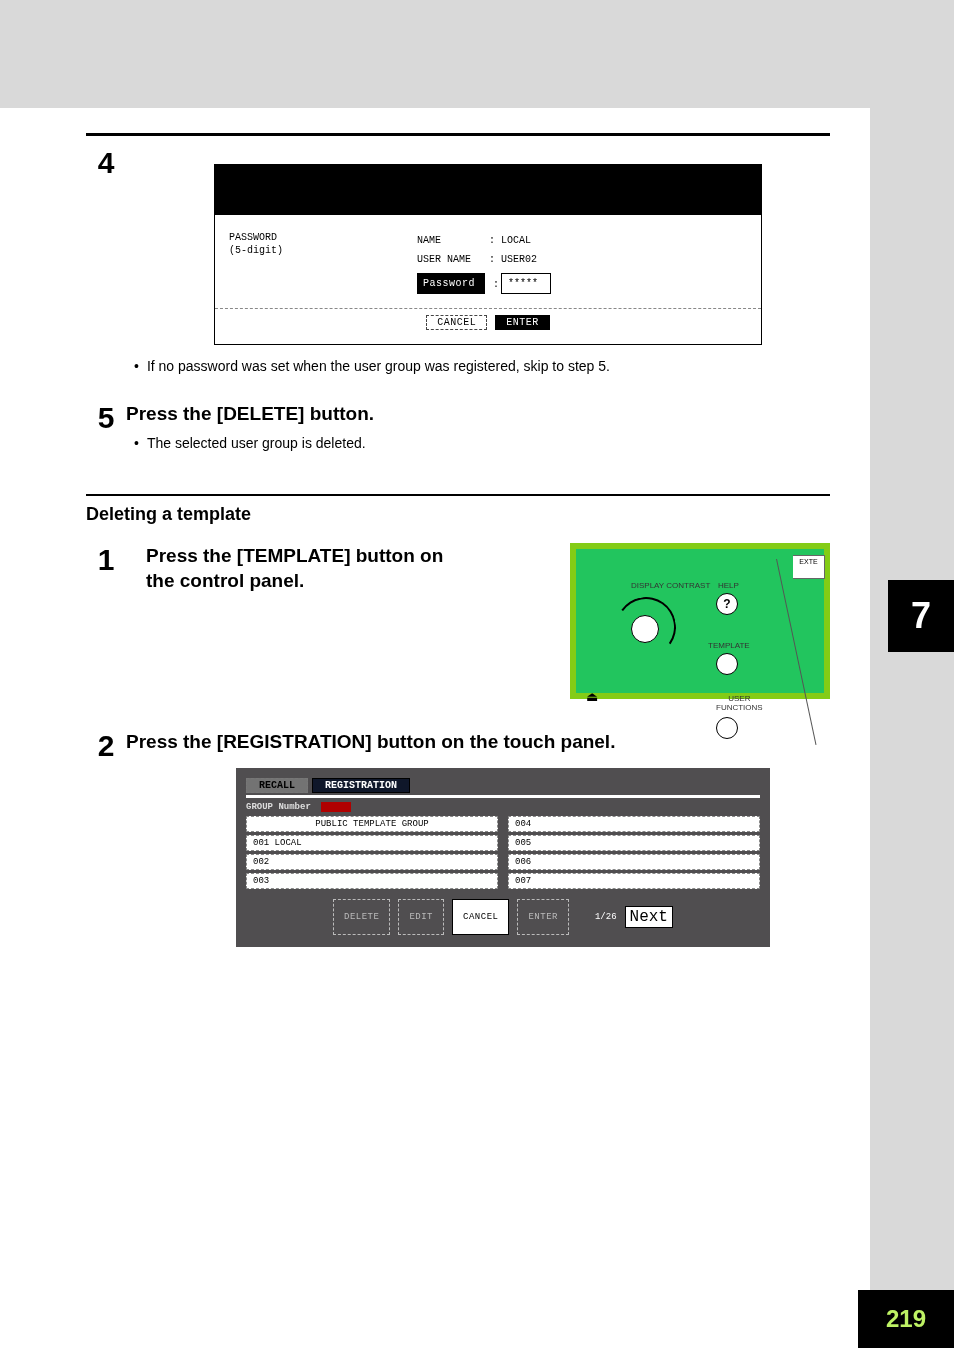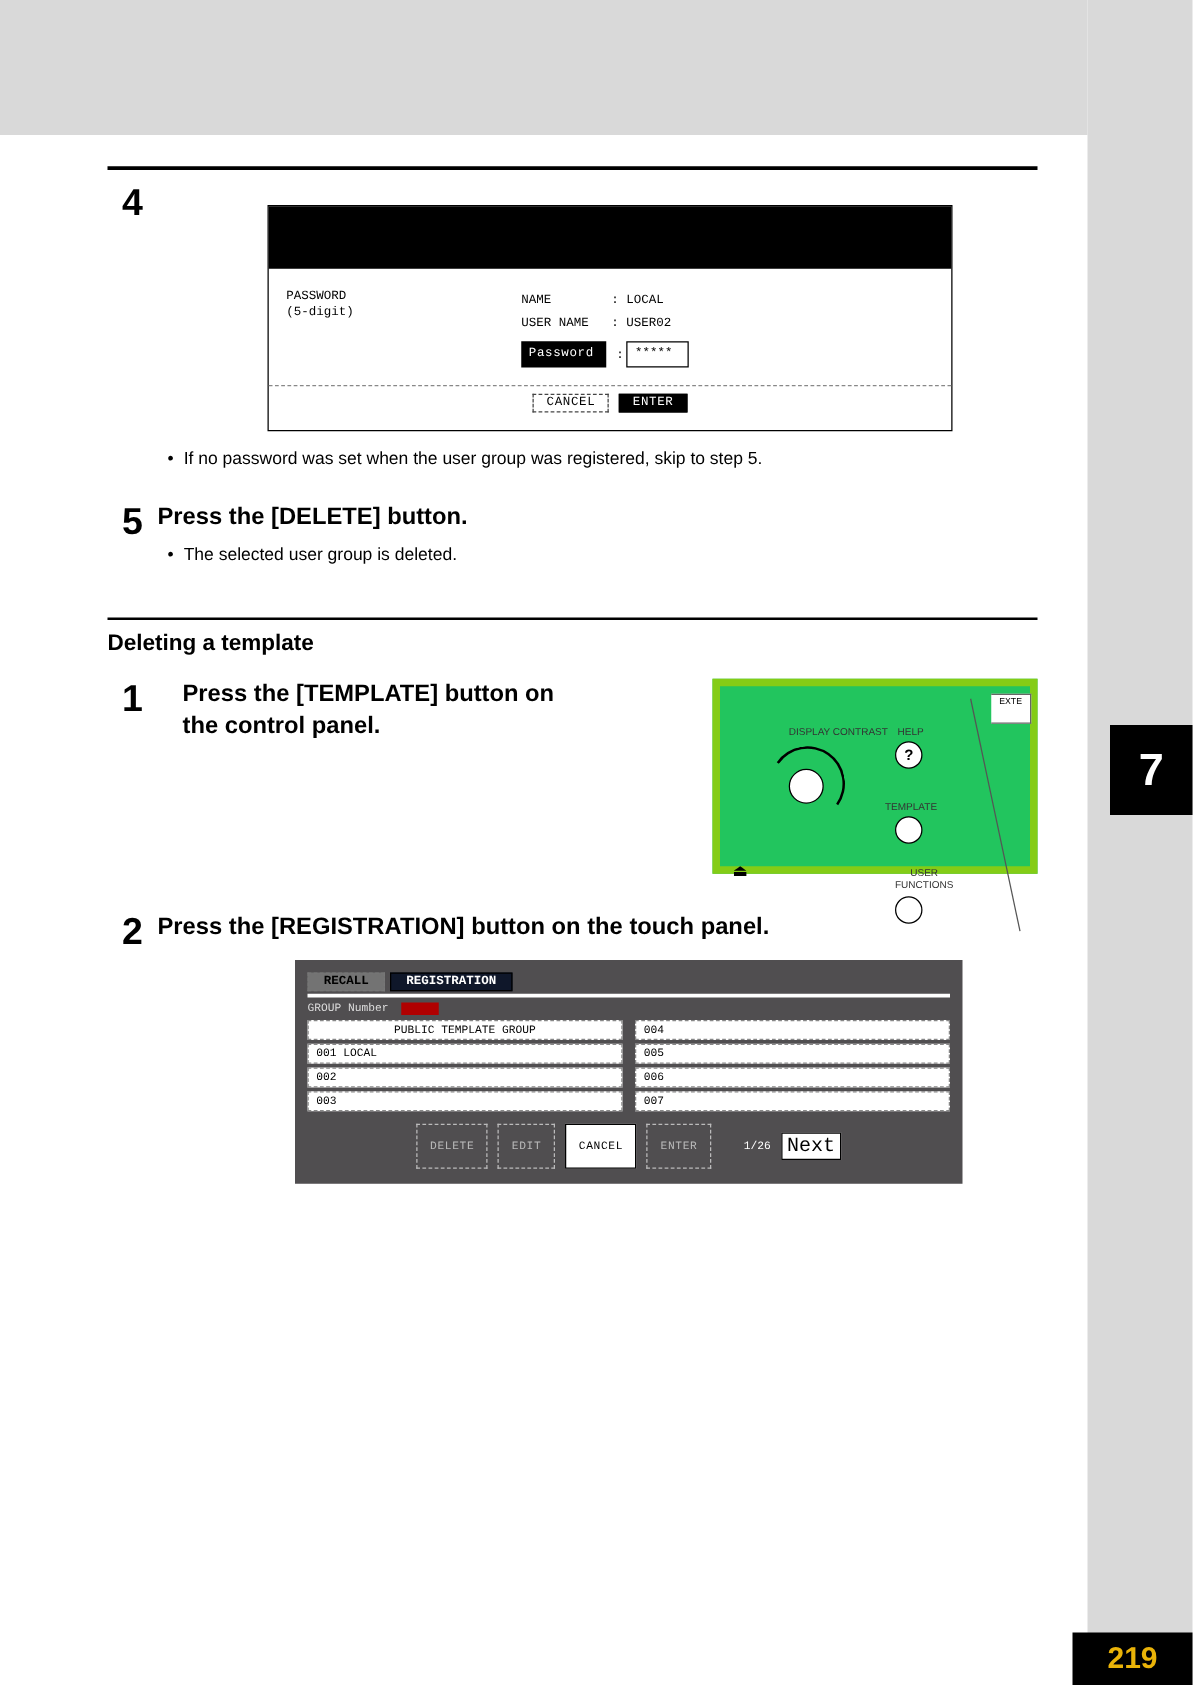--- a/index.html
+++ b/index.html
@@ -94,21 +94,21 @@
     font-family: "Courier New", monospace; color: #fff;
   }
   .s2-title { font-size: 11px; margin-bottom: 10px; }
   .s2-tabs { display: flex; gap: 4px; margin-bottom: 2px; }
   .s2-tab {
     background: #737373; color: #000; font-size: 10px; font-weight: bold;
     padding: 1px 12px; border: 1px dashed #777;
   }
   .s2-tab-active { background: #0f172a; color: #fff; border: 1px solid #000; }
   .s2-bar { background: #fff; height: 3px; margin-bottom: 4px; }
-  .s2-gn { font-size: 9px; color: #ddd; margin-bottom: 4px; display:flex; align-items:center; gap:10px;}
+  .s2-gn { font-size: 9px; color: #ddd; margin-bottom: 4px; display:flex; align-items:center; gap:10px;font-weight:bold;}
   .red-cursor { display:inline-block; width:30px; height:10px; background:#b00000;}
   .s2-grid { display: grid; grid-template-columns: 1fr 1fr; gap: 3px 10px; }
   .s2-cell {
     background: #fff; color: #000; font-size: 9px; padding: 2px 6px;
     border: 1px dashed #888;
   }
   .s2-foot {
     display: flex; justify-content: center; align-items: center;
     gap: 8px; margin-top: 10px;
   }
@@ -120,22 +120,22 @@
   .s2-next { background: #fff; color: #000; border: 1px solid #000; padding: 1px 4px; }
   .s2-count { font-size: 9px; color: #fff; margin-left: 18px; }
 
   
   .side-tab {
     position: absolute; right: 0; top: 580px; width: 66px; height: 72px;
     background: #000; color: #fff; font-size: 36px; font-weight: bold;
     display: flex; align-items: center; justify-content: center;
   }
   .page-num {
-    position: absolute; right: 0; bottom: 0; width: 96px; height: 42px;
-    background: #000; color: #eab308; font-size: 24px; font-weight: bold;
+    position: absolute; right: 0; bottom: 0; width: 96px; height: 58px;
+    background: #000; color: #bef264; font-size: 24px; font-weight: bold;
     display: flex; align-items: center; justify-content: center;
   }
 </style>
 </head>
 <body>
 
 <div class="page">
   <div class="header-strip"></div>
 
   <div class="content">

